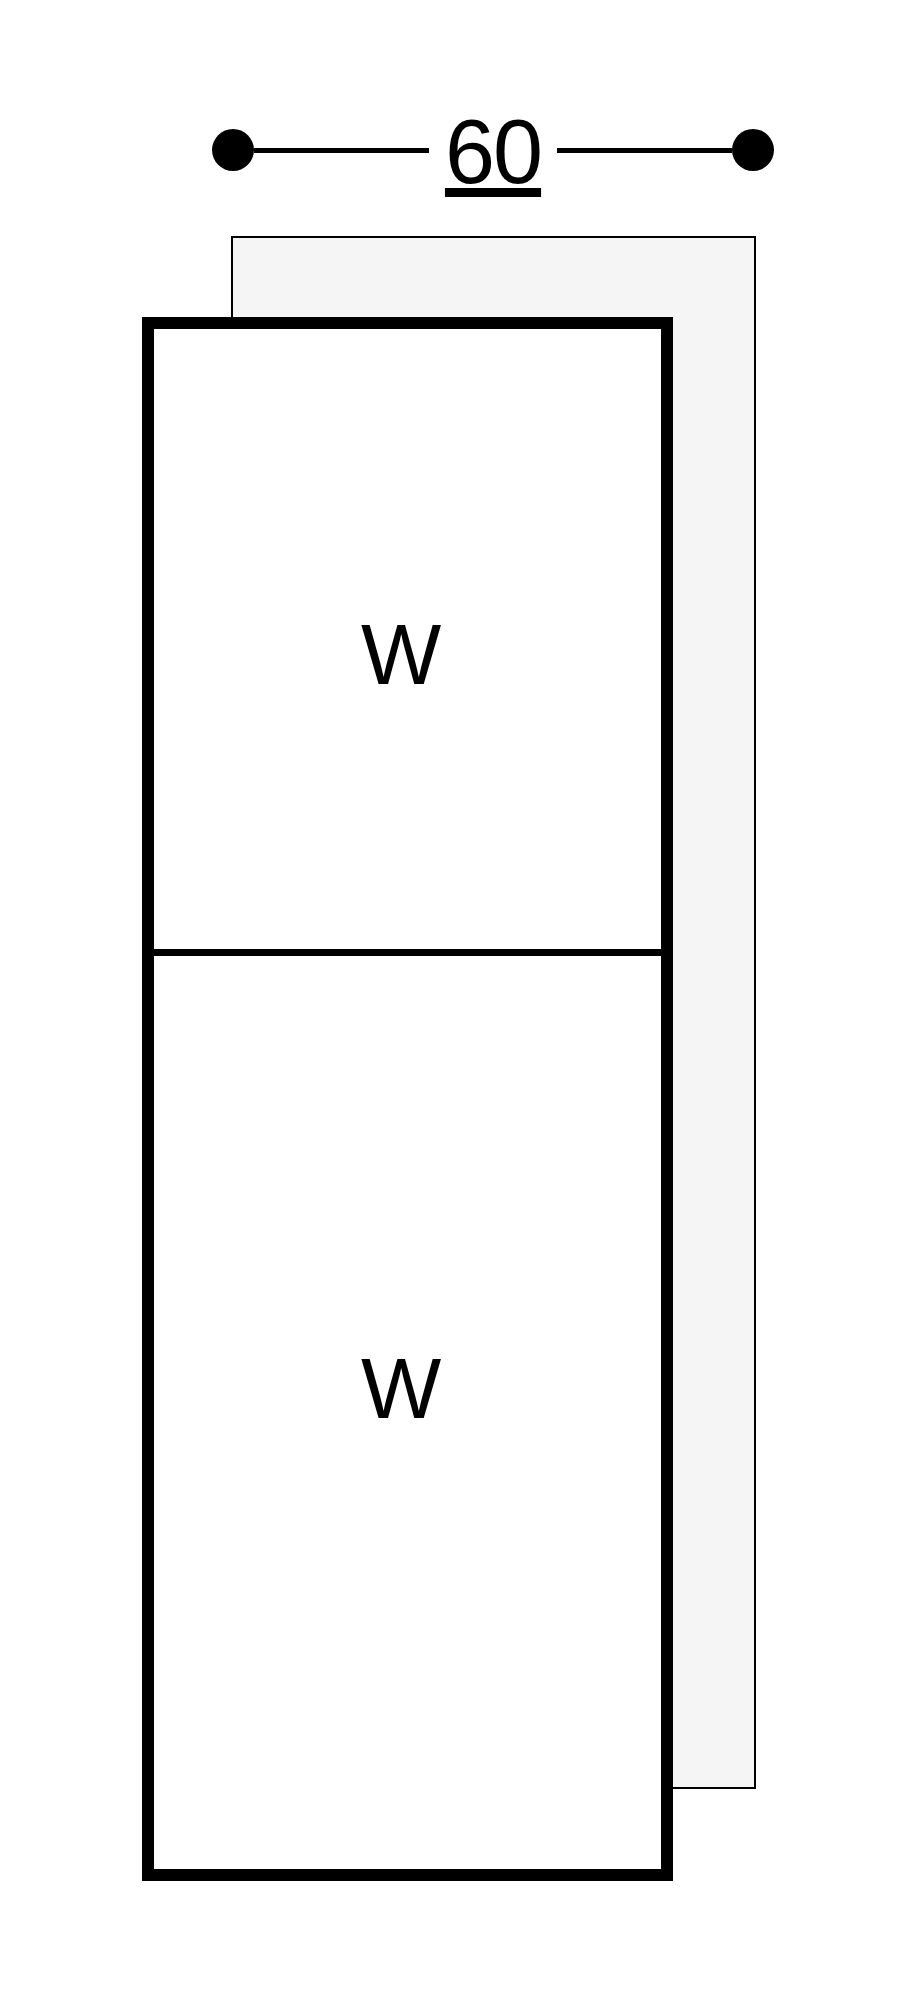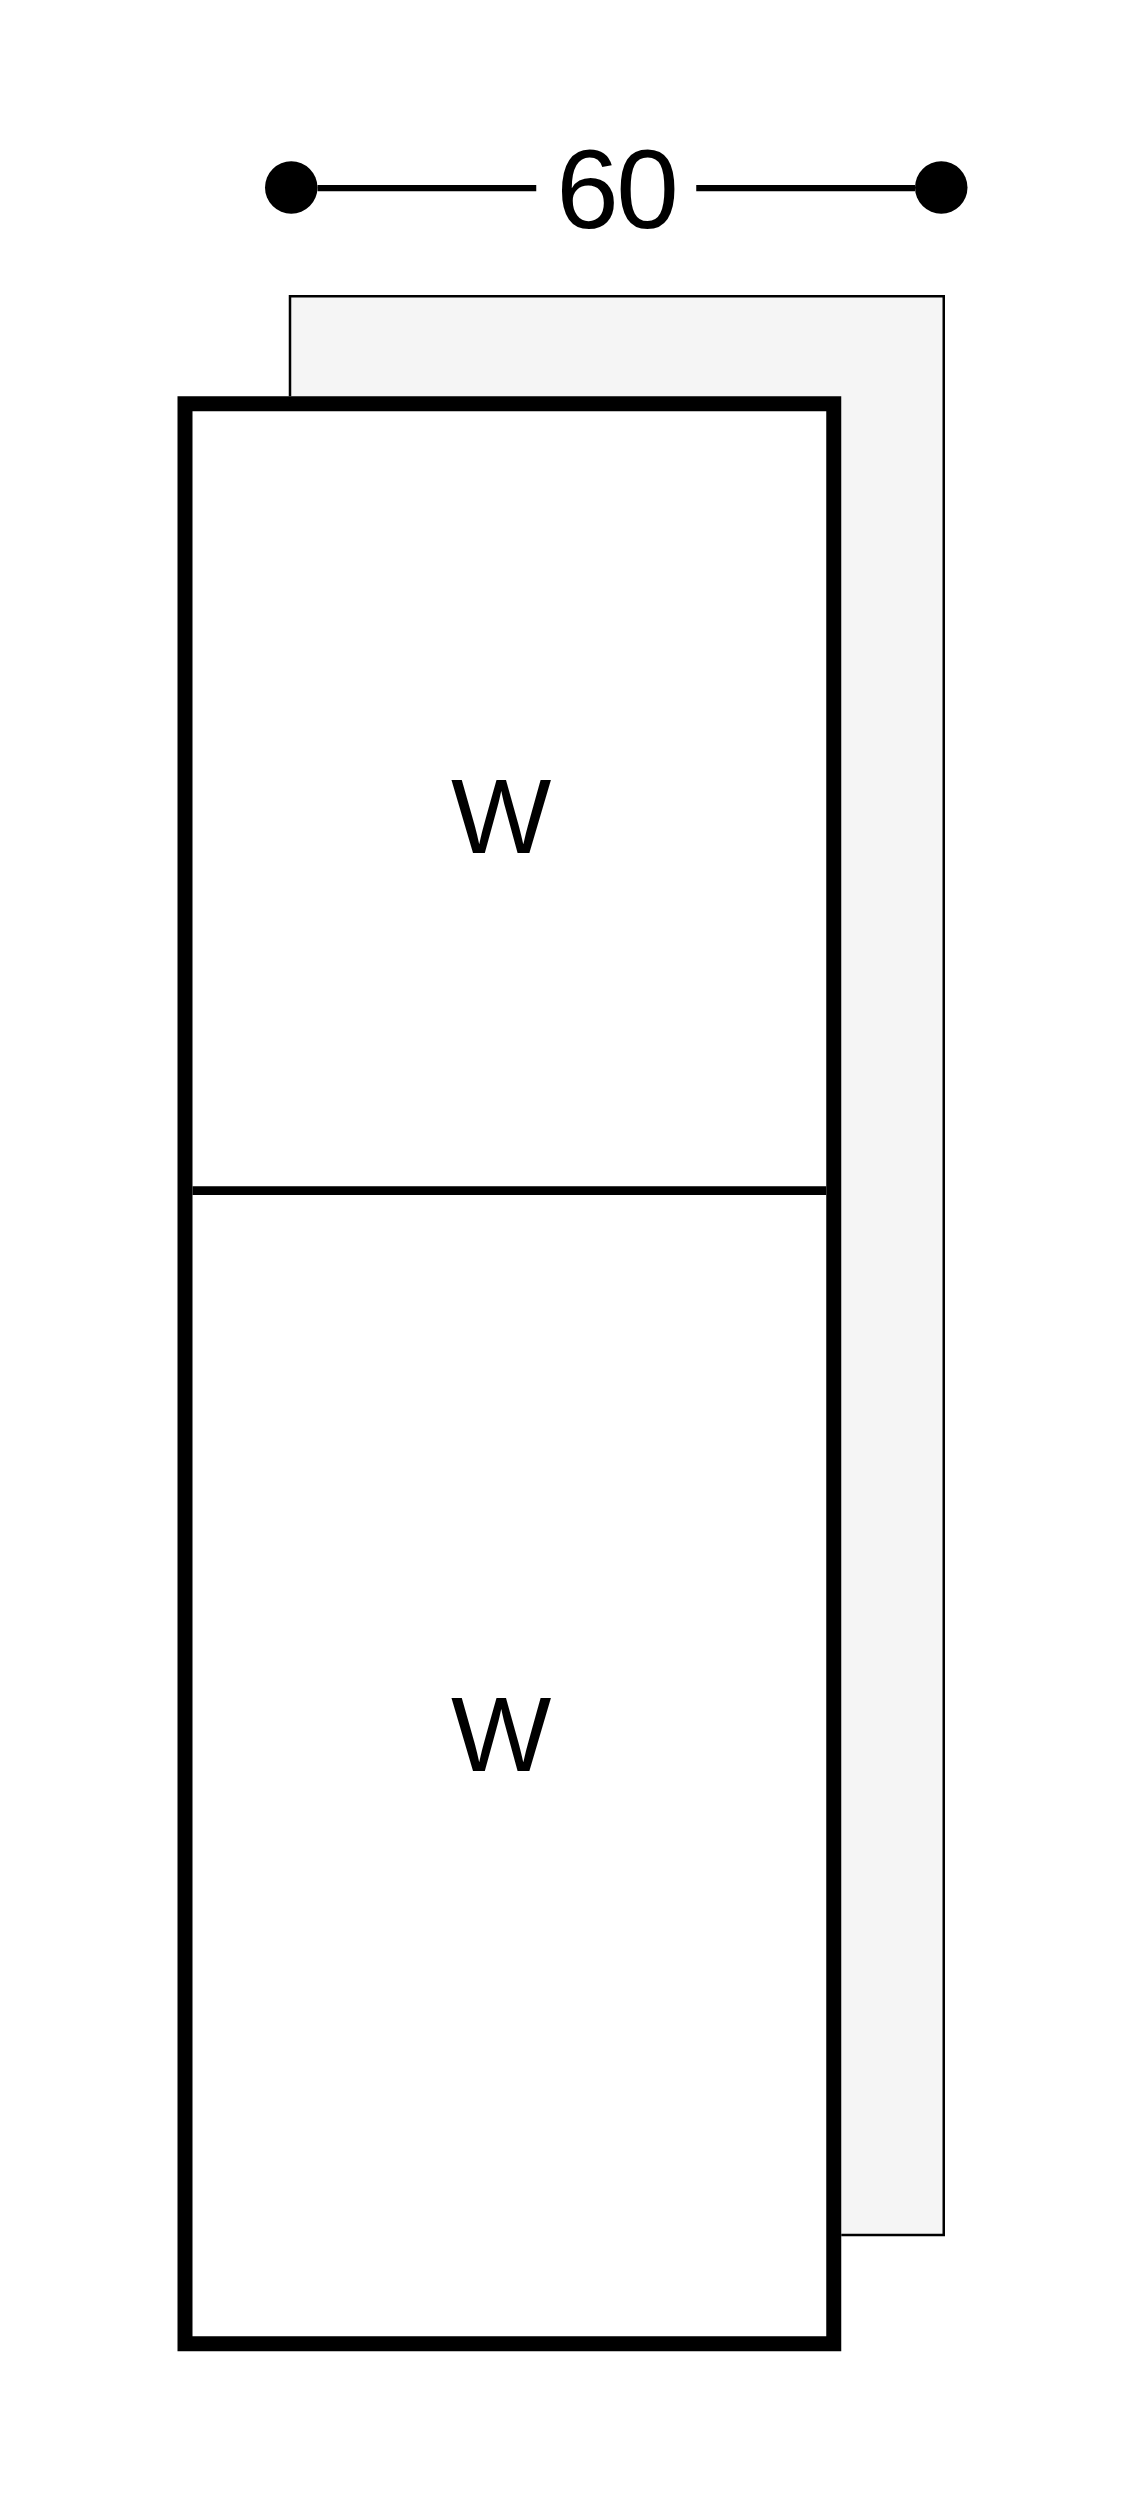--- a/index.html
+++ b/index.html
@@ -40,20 +40,21 @@
     background: #000000;
   }
   .dim-label {
     flex: 0 0 auto;
     font-size: 90px;
     line-height: 1;
     color: #000000;
     margin: 0 16px;
     letter-spacing: -2px;
     transform: translateY(2px);
+    text-decoration: underline;
   }
 
   
   .side-panel {
     position: absolute;
     left: 231px;
     top: 236px;
     width: 525px;
     height: 1553px;
     box-sizing: border-box;

